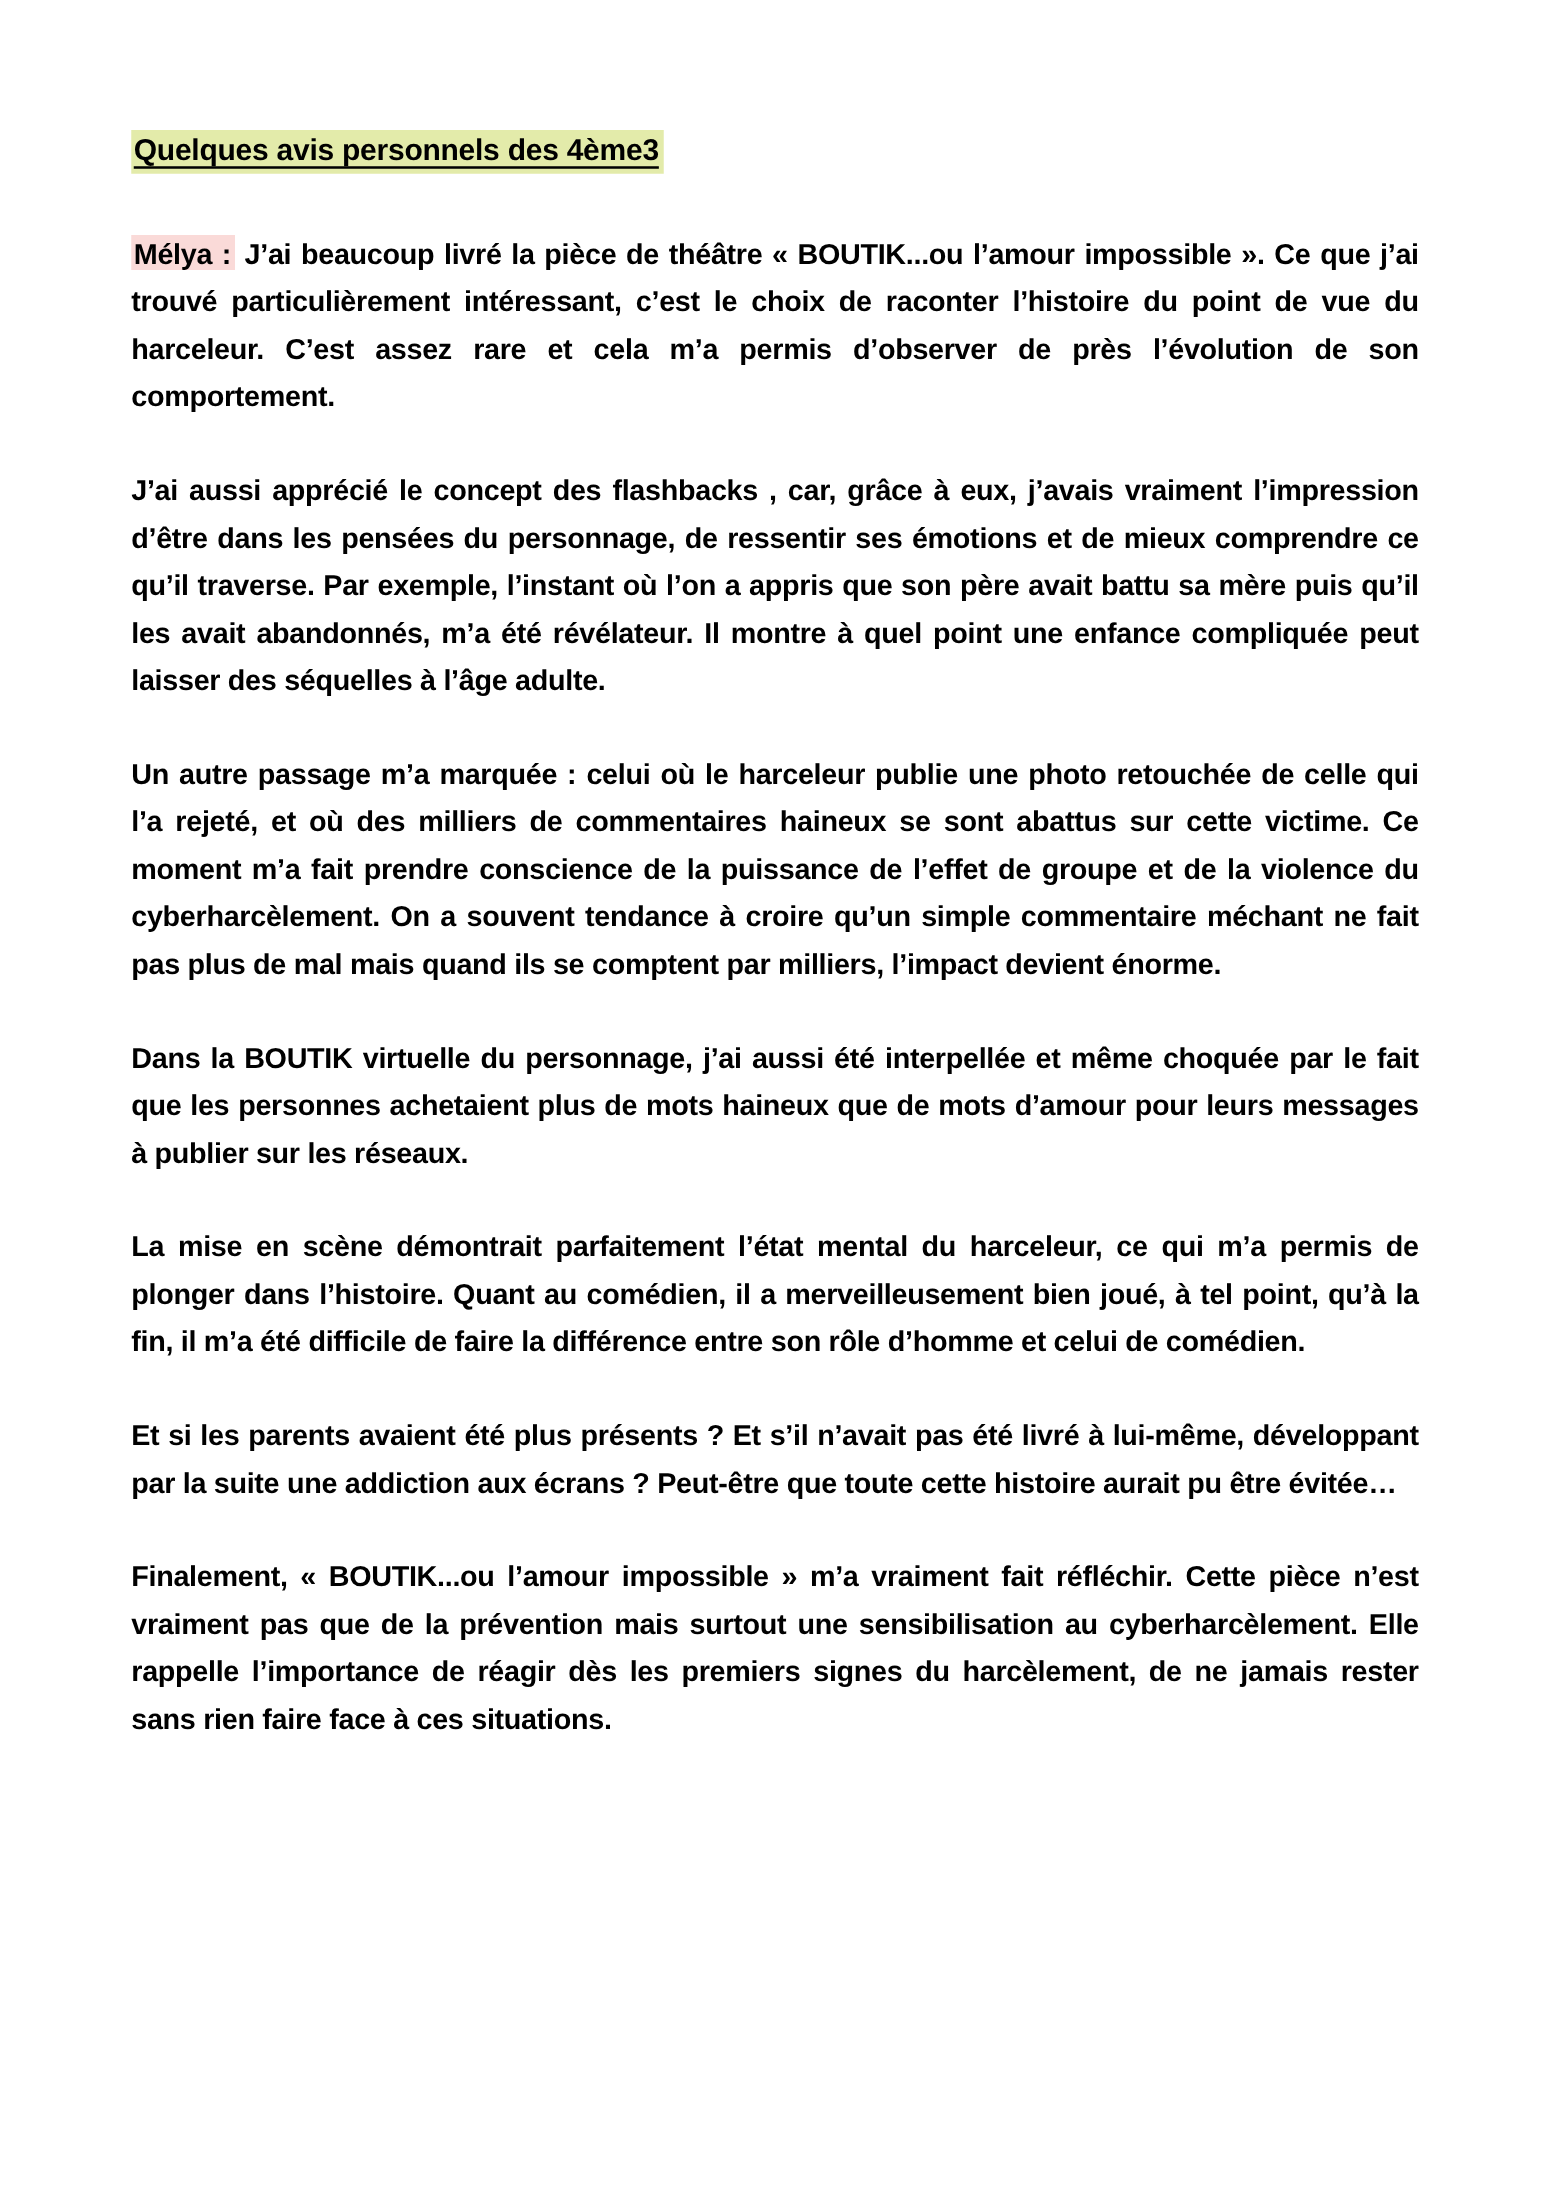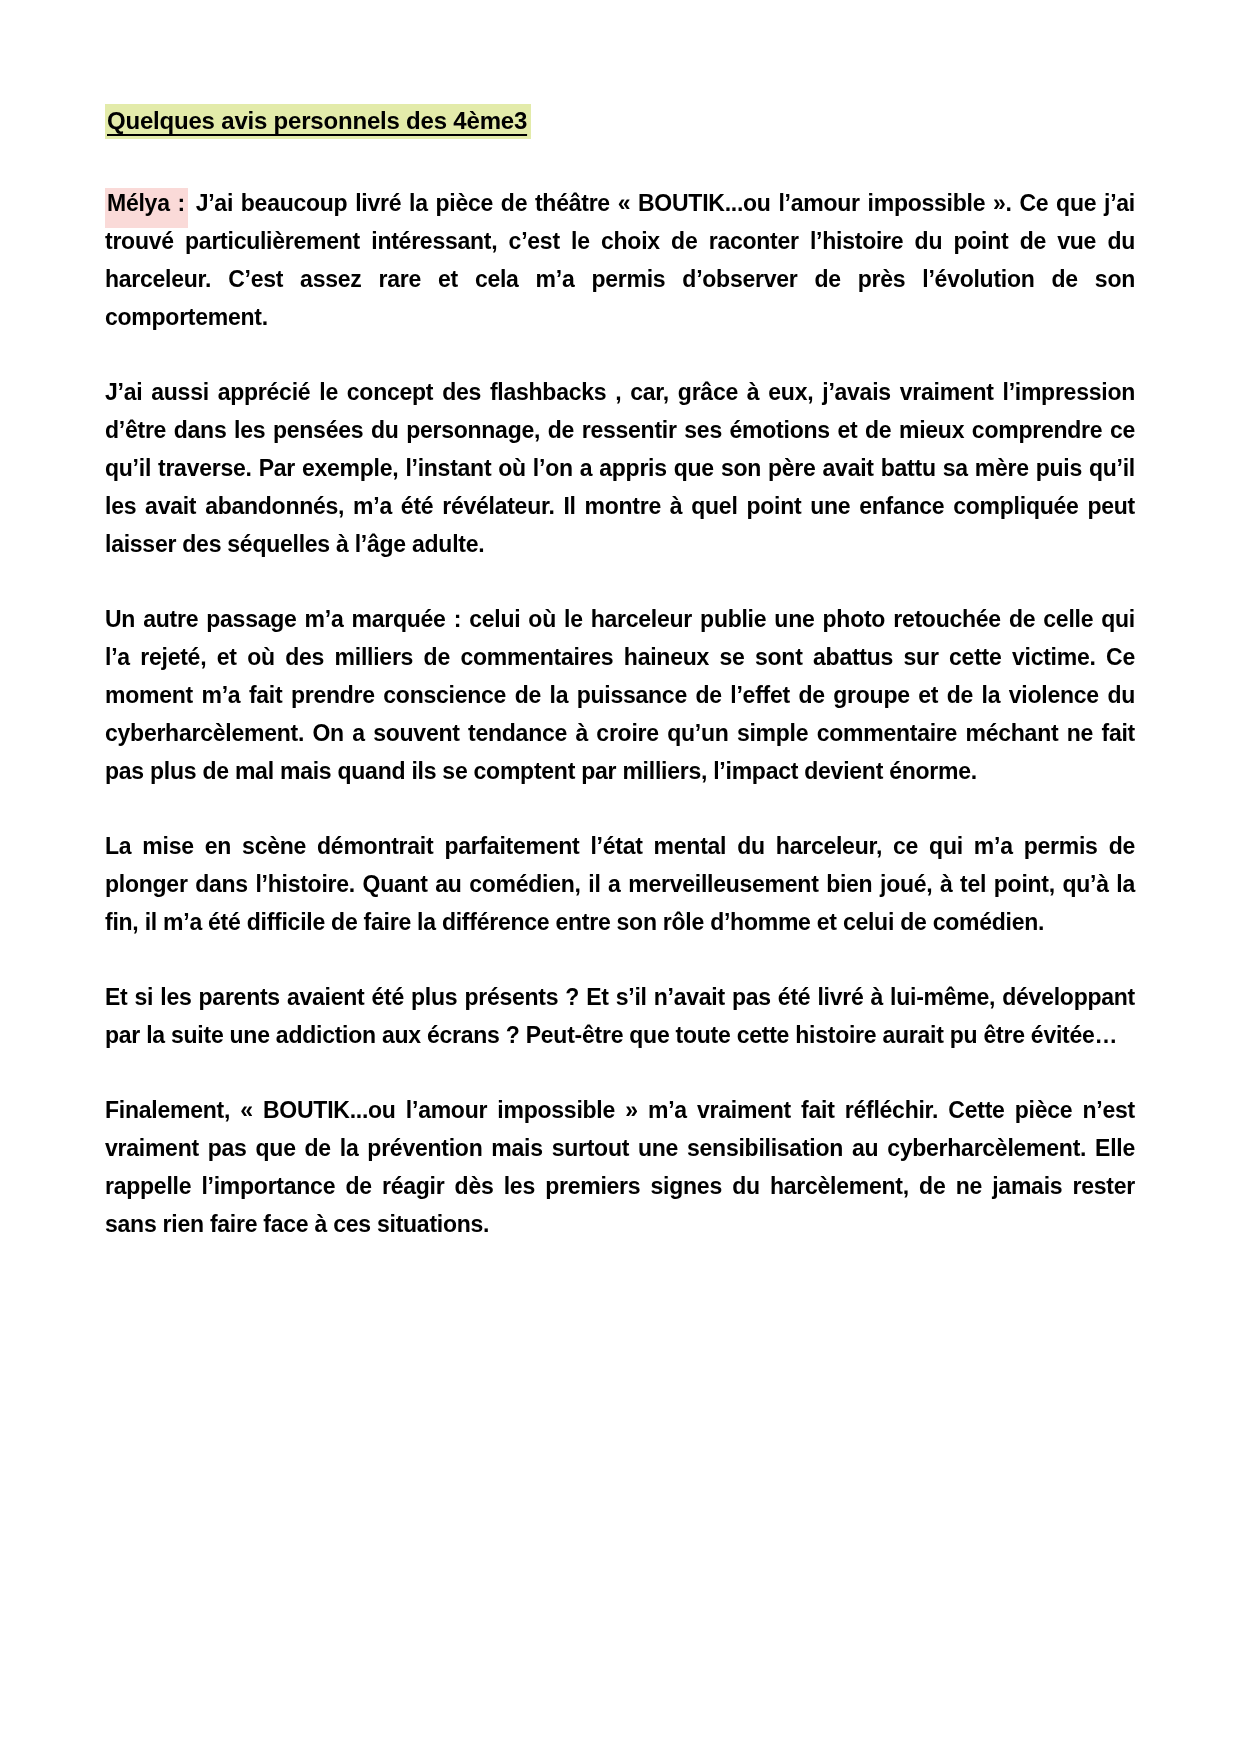--- a/index.html
+++ b/index.html
@@ -41,38 +41,39 @@
     font-size: 23px;
     font-weight: bold;
     line-height: 38px;
     text-align: justify;
     letter-spacing: -0.25px;
     margin: 0 0 37px 0;
     hyphens: none;
   }
   .hl-pink {
     background: #fadad8;
-    padding: 2px 3px 12px 2px;
+    padding: 2px 3px 0 2px;
   }
 </style>
 </head>
 <body>
 
 <div class="page">
 
   <h1 class="doc-title"><span class="hl-green">Quelques avis personnels des 4ème3</span></h1>
 
   <div class="doc-body">
 
     <p><span class="hl-pink">Mélya :</span><span> J’ai beaucoup livré la pièce de théâtre « BOUTIK...ou l’amour impossible ». Ce que j’ai trouvé particulièrement intéressant, c’est le choix de raconter l’histoire du point de vue du harceleur. C’est assez rare et cela m’a permis d’observer de près l’évolution de son comportement.</span></p>
 
     <p>J’ai aussi apprécié le concept des flashbacks , car, grâce à eux,  j’avais vraiment l’impression d’être dans les pensées du personnage, de ressentir ses émotions et de mieux comprendre ce qu’il traverse. Par exemple, l’instant où l’on a appris que son père avait battu sa mère puis qu’il les avait abandonnés, m’a été révélateur. Il montre à quel point une enfance compliquée peut laisser des séquelles à l’âge adulte.</p>
 
     <p>Un autre passage m’a marquée : celui où le harceleur publie une photo retouchée de celle qui l’a rejeté, et où des milliers de commentaires haineux se sont abattus sur cette victime. Ce moment m’a fait prendre conscience de la puissance de l’effet de groupe et de la violence du cyberharcèlement. On a souvent tendance à croire qu’un simple commentaire méchant ne fait pas plus de mal mais quand ils se comptent par milliers, l’impact devient énorme.</p>
 
+    <p>Dans la BOUTIK virtuelle du personnage, j’ai aussi été interpellée et même choquée par le fait que les personnes achetaient plus de mots haineux que de mots d’amour pour leurs messages à publier sur les réseaux.</p>
 
     <p>La mise en scène démontrait parfaitement l’état mental du harceleur, ce qui m’a permis de plonger dans l’histoire. Quant au comédien, il a merveilleusement bien joué, à tel point, qu’à la fin, il m’a été difficile de faire la différence entre son rôle d’homme et celui de comédien.</p>
 
 
     <p>Et si les parents avaient été plus présents ? Et s’il n’avait pas été livré à lui-même, développant par la suite une addiction aux écrans ? Peut-être que toute cette histoire aurait pu être évitée…</p>
 
     <p>Finalement, « BOUTIK...ou l’amour impossible » m’a vraiment fait réfléchir. Cette pièce n’est vraiment pas que de la prévention mais surtout une sensibilisation au cyberharcèlement. Elle rappelle l’importance de réagir dès les premiers signes du harcèlement, de ne jamais rester sans rien faire face à ces situations.</p>
 
   </div>
 </div>

